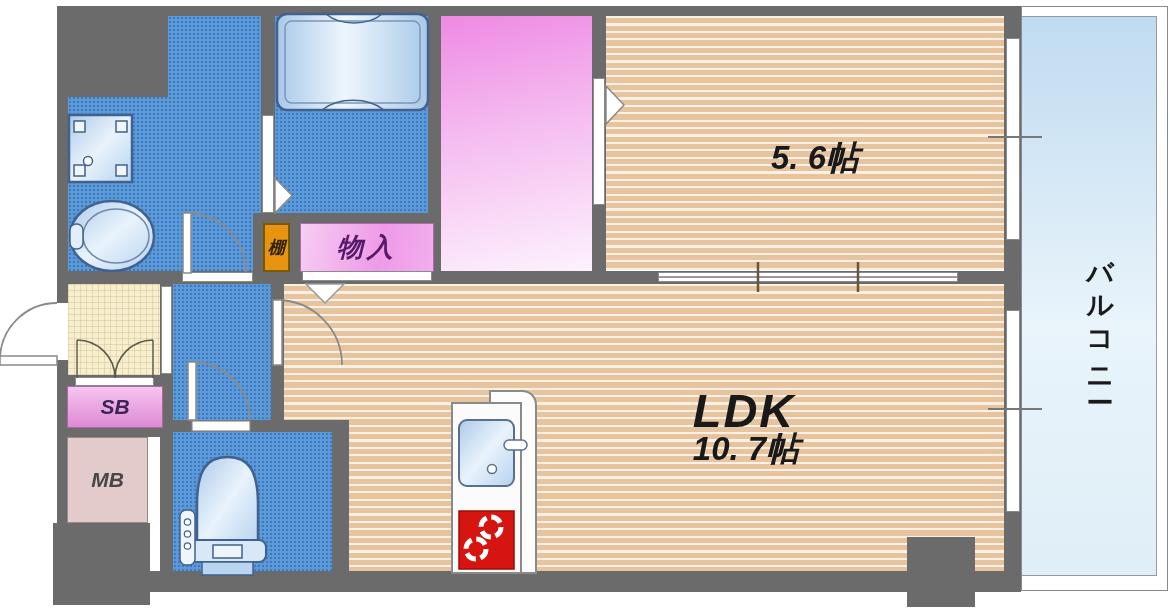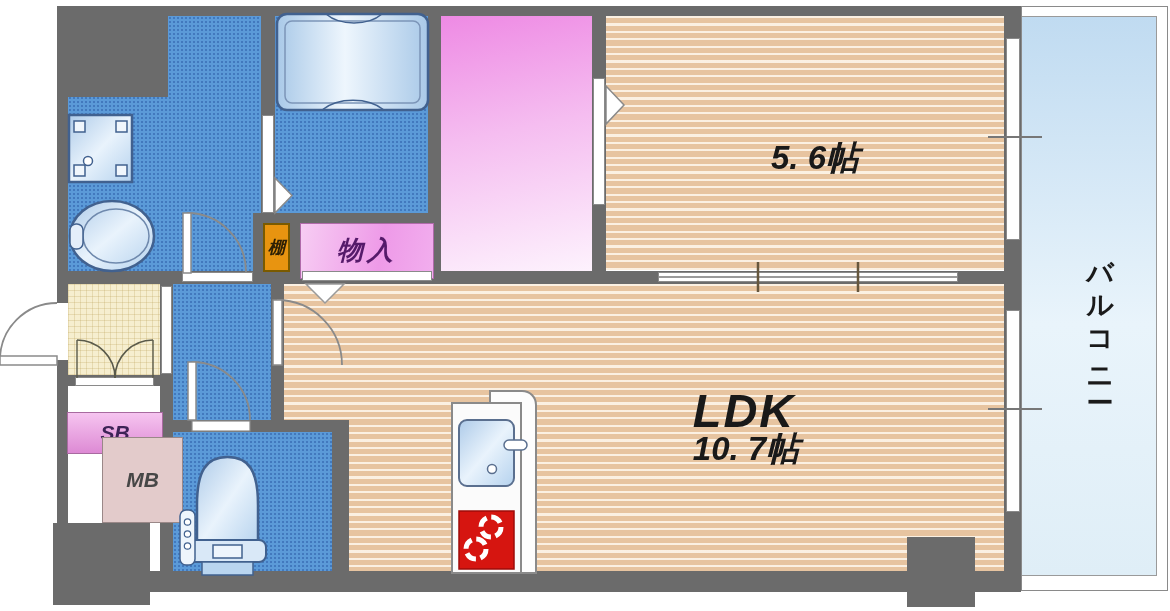--- a/index.html
+++ b/index.html
@@ -15,21 +15,21 @@
   .floor-entrance{background-color:#f6eecf;
     background-image:repeating-linear-gradient(0deg,rgba(190,165,95,.28) 0 1px,transparent 1px 6px),
                      repeating-linear-gradient(90deg,rgba(190,165,95,.28) 0 1px,transparent 1px 6px);}
   .floor-wcl{background:linear-gradient(168deg,#ee8ae4 0%,#f5bdf0 45%,#fdf2fd 100%);}
   .floor-balcony{background:linear-gradient(180deg,#c0dbf1 0%,#e9f4fb 55%,#dfeef7 100%);}
   .wall{background:#6b6b6b;}
   .whitebar{background:#ffffff;border:1px solid #8a8a8a;box-sizing:border-box;}
   .box-shelf{background:#e89410;border:2px solid #7a5a00;box-sizing:border-box;}
   .box-storage{background:linear-gradient(100deg,#f7cdf3 0%,#ee9ae8 60%,#f2aeee 100%);
      border:1px solid #b06aaa;box-sizing:border-box;}
-  .box-sb{background:linear-gradient(180deg,#f6c4f0 0%,#dd8ad4 100%);border:1px solid #a86aa0;box-sizing:border-box;margin-top:26px;}
+  .box-sb{background:linear-gradient(180deg,#f6c4f0 0%,#dd8ad4 100%);border:1px solid #a86aa0;box-sizing:border-box;}
   .box-mb{background:#e3cbcb;border:1px solid #9a8888;box-sizing:border-box;}
   .lbl{color:#191919;font-weight:bold;font-style:italic;text-align:center;line-height:1.05;}
   .lbl-room{letter-spacing:3px;}
   .flex-center{display:flex;align-items:center;justify-content:center;}
   #watermark{color:rgba(255,255,255,.5);font-size:60px;font-weight:bold;letter-spacing:2px;white-space:nowrap;}
   #balcony-label{writing-mode:vertical-rl;text-orientation:upright;letter-spacing:6px;
      font-weight:bold;font-size:27px;color:#1a1a1a;}
   svg{position:absolute;left:0;top:0;}
 </style>
 </head>
@@ -67,27 +67,27 @@
 
   <div class="abs floor-water" style="left:173px;top:432px;width:159px;height:139px;"></div>
 
   <div class="abs" style="left:1021px;top:6px;width:147px;height:585px;background:#ffffff;border:1px solid #8a8a8a;box-sizing:border-box;">
     <div class="abs floor-balcony" style="left:0;top:9px;width:135px;height:560px;border-right:1px solid #9a9a9a;border-top:1px solid #9a9a9a;border-bottom:1px solid #9a9a9a;box-sizing:border-box;"></div>
   </div>
 
   <div class="abs box-shelf flex-center" style="left:263px;top:223px;width:27px;height:49px;">
     <span class="lbl" style="font-size:17px;color:#2e2005;">棚</span>
   </div>
-  <div class="abs box-storage flex-center" style="left:300px;top:223px;width:134px;height:56px;">
+  <div class="abs box-storage flex-center" style="left:300px;top:223px;width:134px;height:49px;">
     <span class="lbl" style="font-size:26px;color:#551a6a;letter-spacing:4px;">物入</span>
   </div>
   <div class="abs box-sb flex-center" style="left:67px;top:386px;width:96px;height:42px;">
     <span class="lbl" style="font-size:21px;color:#3d2356;">SB</span>
   </div>
-  <div class="abs box-mb flex-center" style="left:67px;top:437px;width:81px;height:86px;margin-left:35px;">
+  <div class="abs box-mb flex-center" style="left:67px;top:437px;width:81px;height:86px;">
     <span class="lbl" style="font-size:21px;color:#474747;">MB</span>
   </div>
 
   <div class="abs whitebar" style="left:182px;top:272px;width:71px;height:10px;"></div>
   <div class="abs whitebar" style="left:302px;top:271px;width:130px;height:10px;"></div>
   <div class="abs whitebar" style="left:161px;top:286px;width:11px;height:88px;"></div>
   <div class="abs whitebar" style="left:593px;top:78px;width:12px;height:127px;"></div>
   <div class="abs whitebar" style="left:262px;top:115px;width:12px;height:98px;"></div>
   <div class="abs whitebar" style="left:75px;top:377px;width:79px;height:9px;"></div>
   <div class="abs whitebar" style="left:1006px;top:38px;width:14px;height:202px;"></div>

